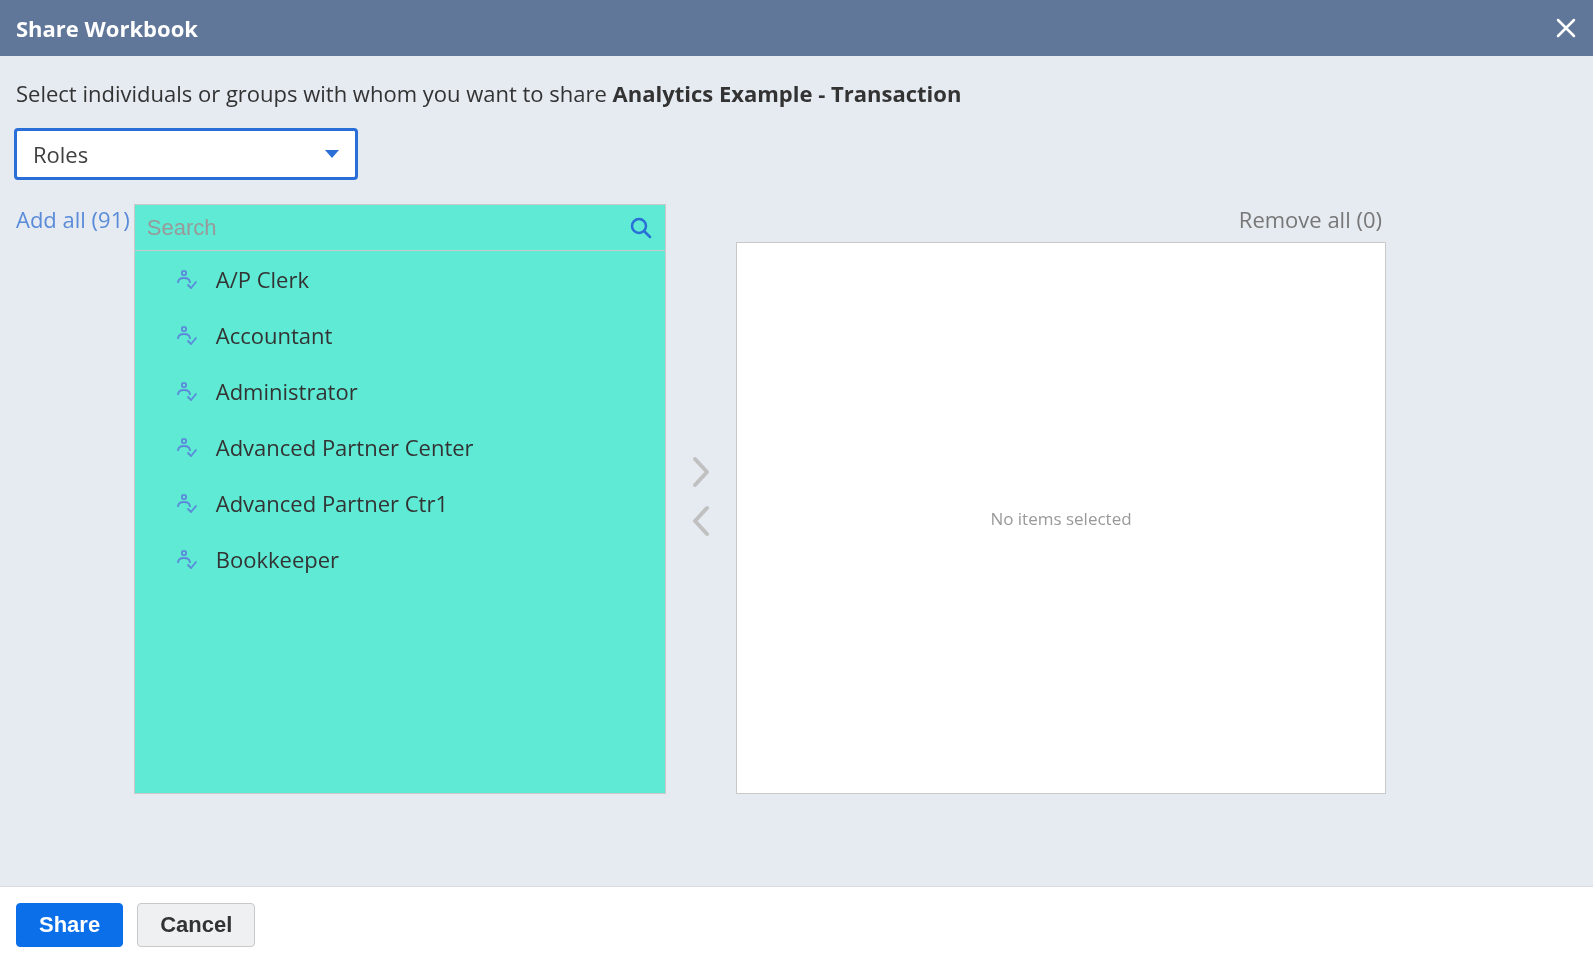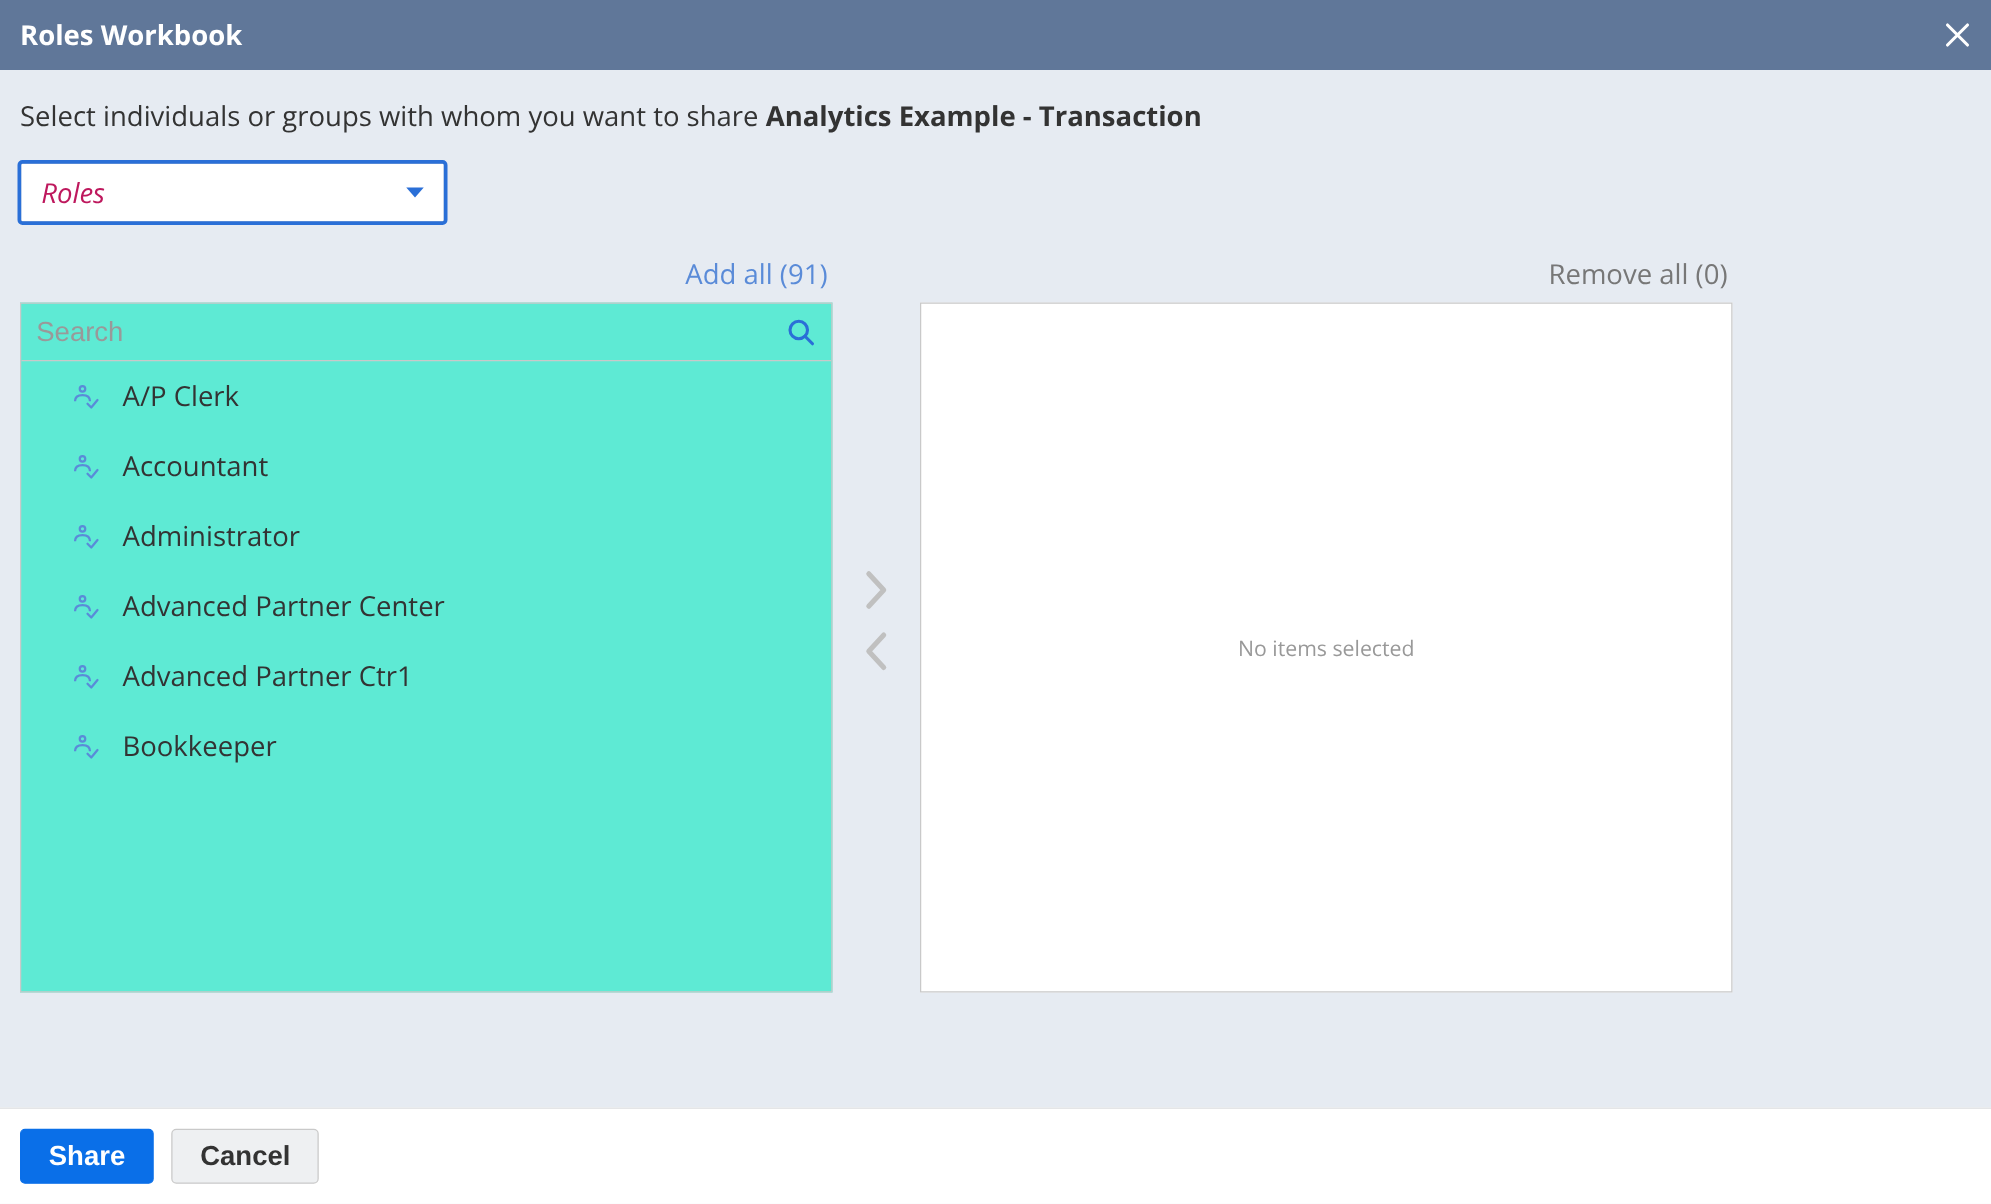--- a/index.html
+++ b/index.html
@@ -10,26 +10,26 @@
     .titlebar .title { font-size: 22px; font-weight: 700; }
     .titlebar .close { cursor: pointer; display: flex; align-items: center; }
 
     
     .content { background: #e6ebf2; flex: 1; padding: 22px 16px 18px 16px; display: flex; flex-direction: column; }
 
     .instr { font-size: 22px; color: #333; margin-bottom: 22px; }
     .instr .bold { font-weight: 700; }
 
     .dropdown { width: 340px; height: 48px; background: #fff; border: 1px solid #c9c9c9; outline: 3px solid #2a6fd7; outline-offset: -1px; display: flex; align-items: center; justify-content: space-between; padding: 0 16px; cursor: pointer; border-radius: 2px; margin-bottom: 26px; }
-    .dropdown .dd-label { font-size: 22px; color: #be185d; font-style: italic; }
+    .dropdown .dd-label { font-size: 22px; color: #404040; }
     .dropdown .caret { width: 0; height: 0; border-left: 7px solid transparent; border-right: 7px solid transparent; border-top: 8px solid #2a6fd7; }
 
     .picker-row { display: flex; align-items: stretch; height: 590px; }
 
-    .panel-wrap { width: 650px; display: flex; flex-direction: column; }
+    .panel-wrap { width: 650px; display: flex; flex-direction: row; }
     .panel-actionbar { display: flex; justify-content: flex-end; padding: 0 4px 8px 0; }
     .panel-action { font-size: 22px; color: #5a8bd8; cursor: pointer; }
     .panel-action.disabled { color: #777; cursor: default; }
 
     .panel { flex: 1; background: #5eead4; border: 1px solid #c9c9c9; display: flex; flex-direction: column; overflow: hidden; }
 
     .searchbar { display: flex; align-items: center; border-bottom: 1px solid #c9c9c9; padding: 0 12px; height: 46px; }
     .searchbar input { flex: 1; border: none; outline: none; font-size: 22px; color: #333; background: transparent; }
     .searchbar input::placeholder { color: #999; }
     .searchbar .search-icon { color: #2a6fd7; display: flex; align-items: center; }
@@ -54,21 +54,21 @@
     
     .footer { background: #fff; padding: 16px; border-top: 1px solid #dcdde0; display: flex; gap: 14px; }
     .btn { height: 44px; padding: 0 22px; border-radius: 4px; font-size: 22px; font-weight: 600; cursor: pointer; border: 1px solid transparent; display: inline-flex; align-items: center; text-align: right; }
     .btn-primary { background: #0a6fe8; color: #fff; border-color: #0a6fe8; }
     .btn-secondary { background: #eef0f2; color: #333; border-color: #c9c9c9; }
   </style>
 </head>
 <body>
 
 <div class="titlebar">
-  <span class="title">Roles Workbook</span>
+  <span class="title">Share Workbook</span>
   <span class="close">
     <svg width="22" height="22" viewBox="0 0 22 22">
         <path d="M3 3 L19 19 M19 3 L3 19" stroke="#fff" stroke-width="2.5" stroke-linecap="round" fill="none"></path>
       </svg>
   </span>
 </div>
 
 <div class="content">
 
   <div class="instr">

